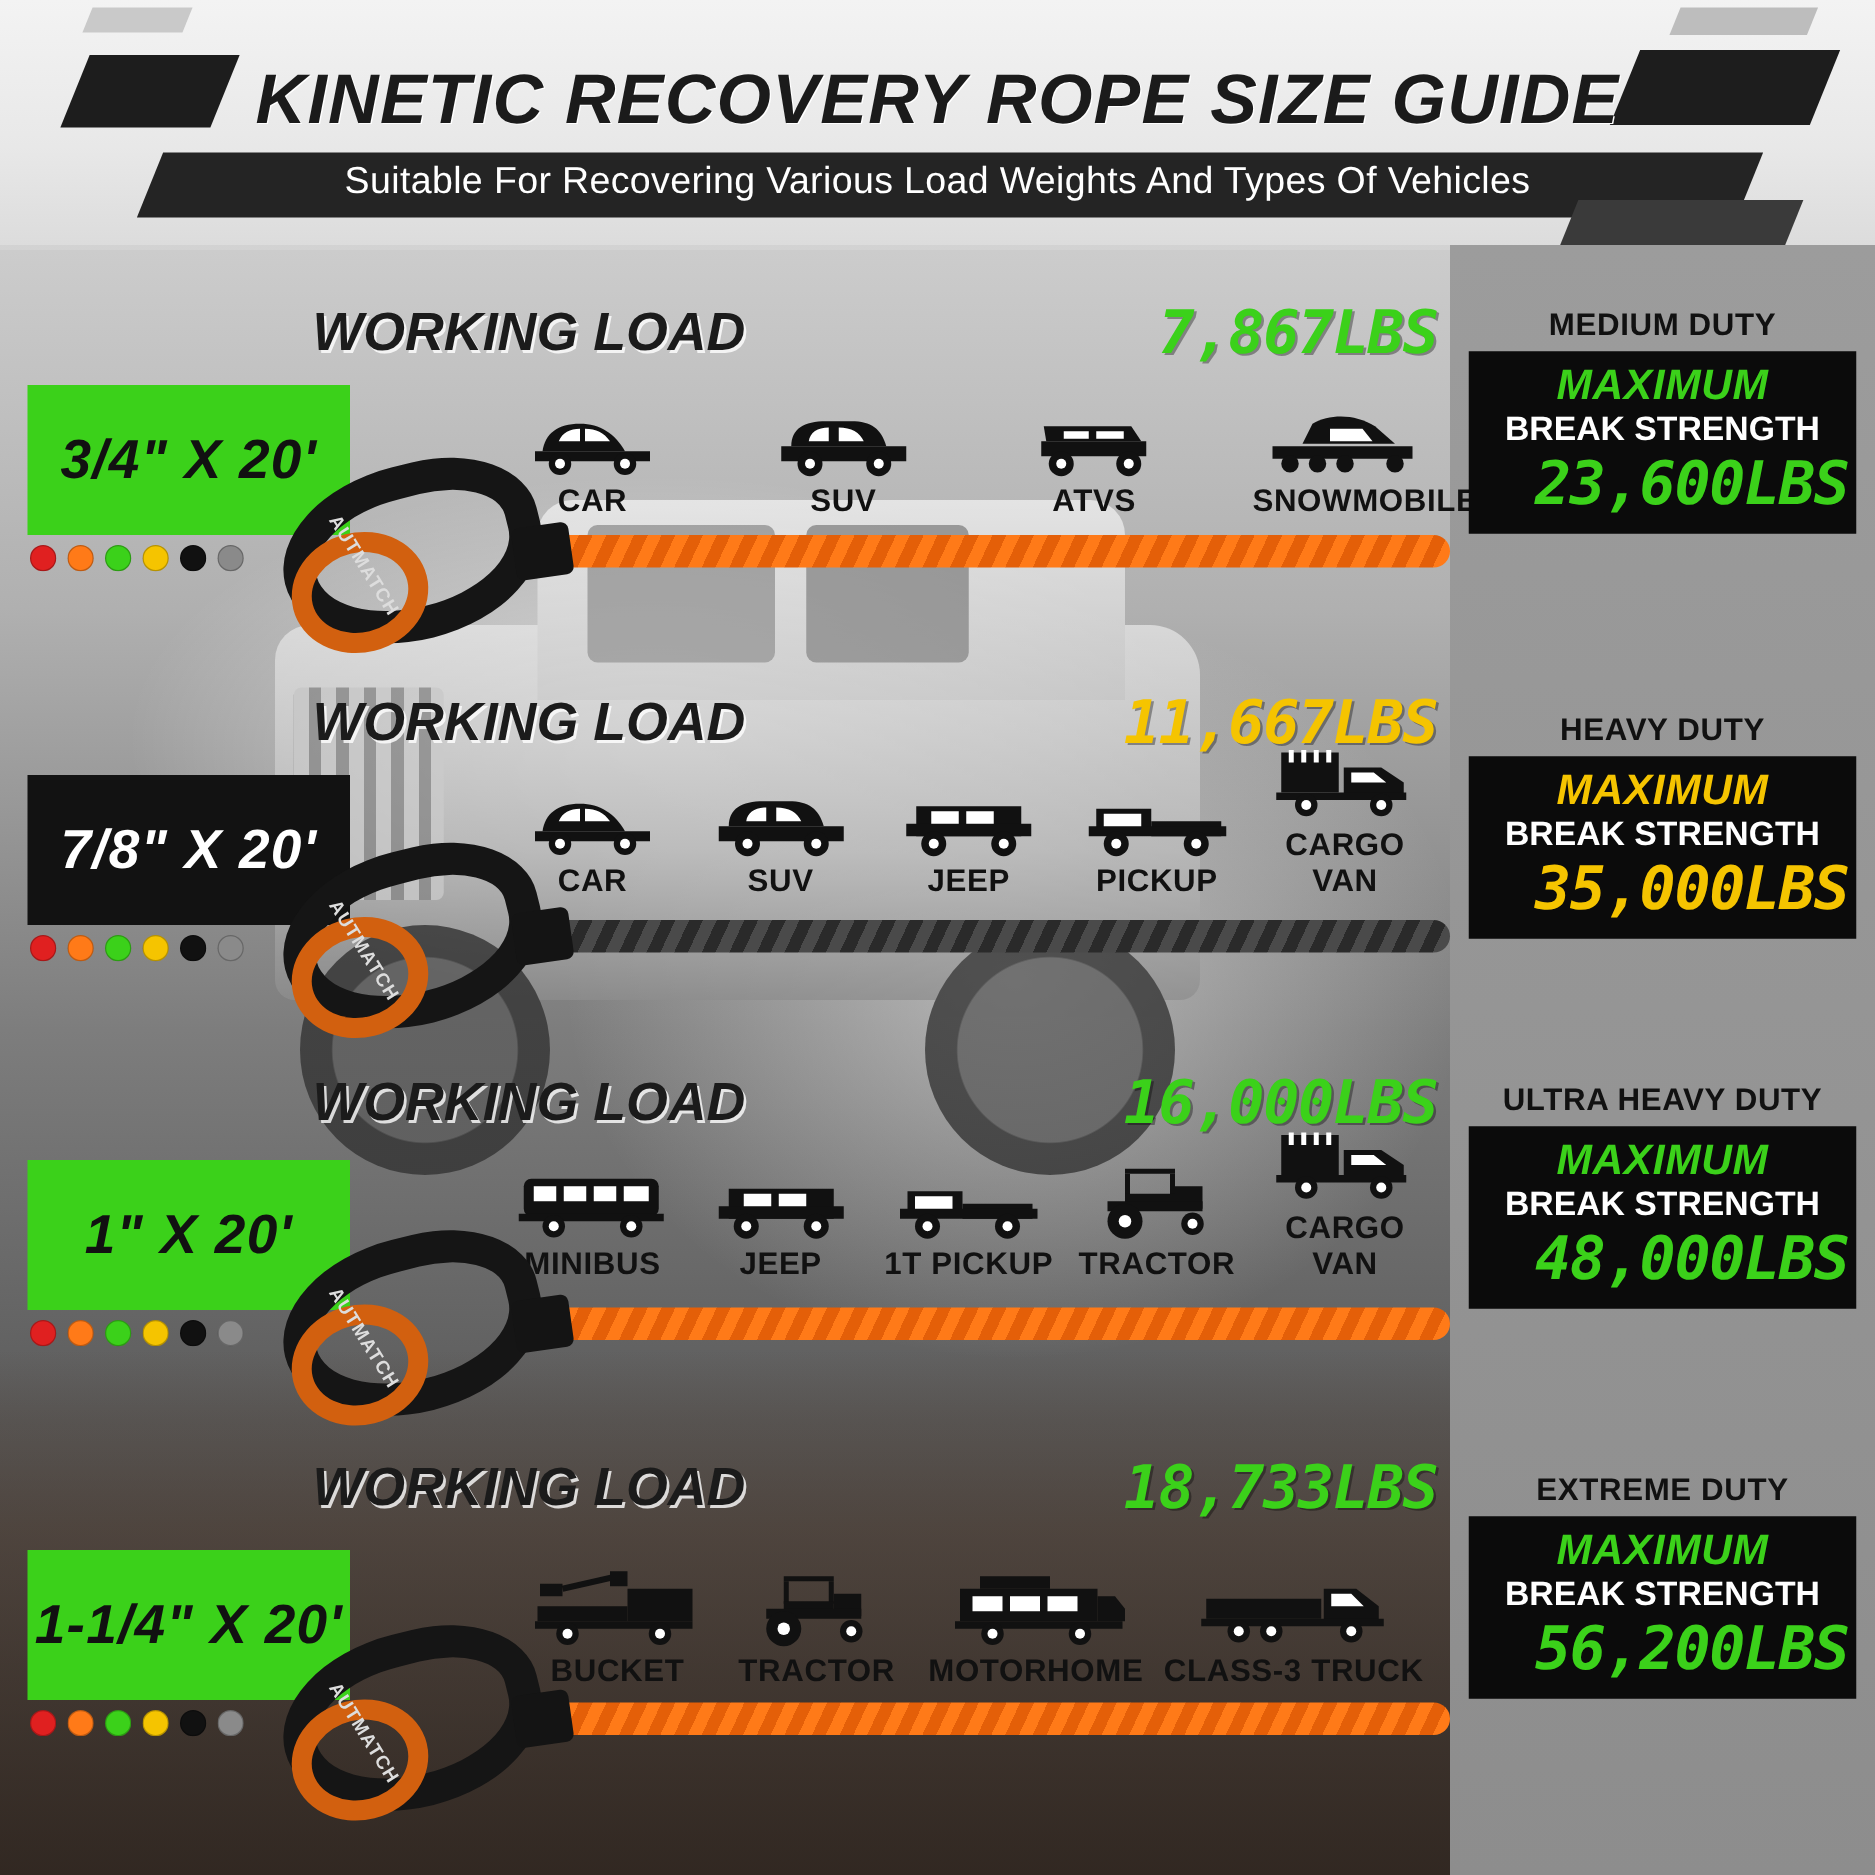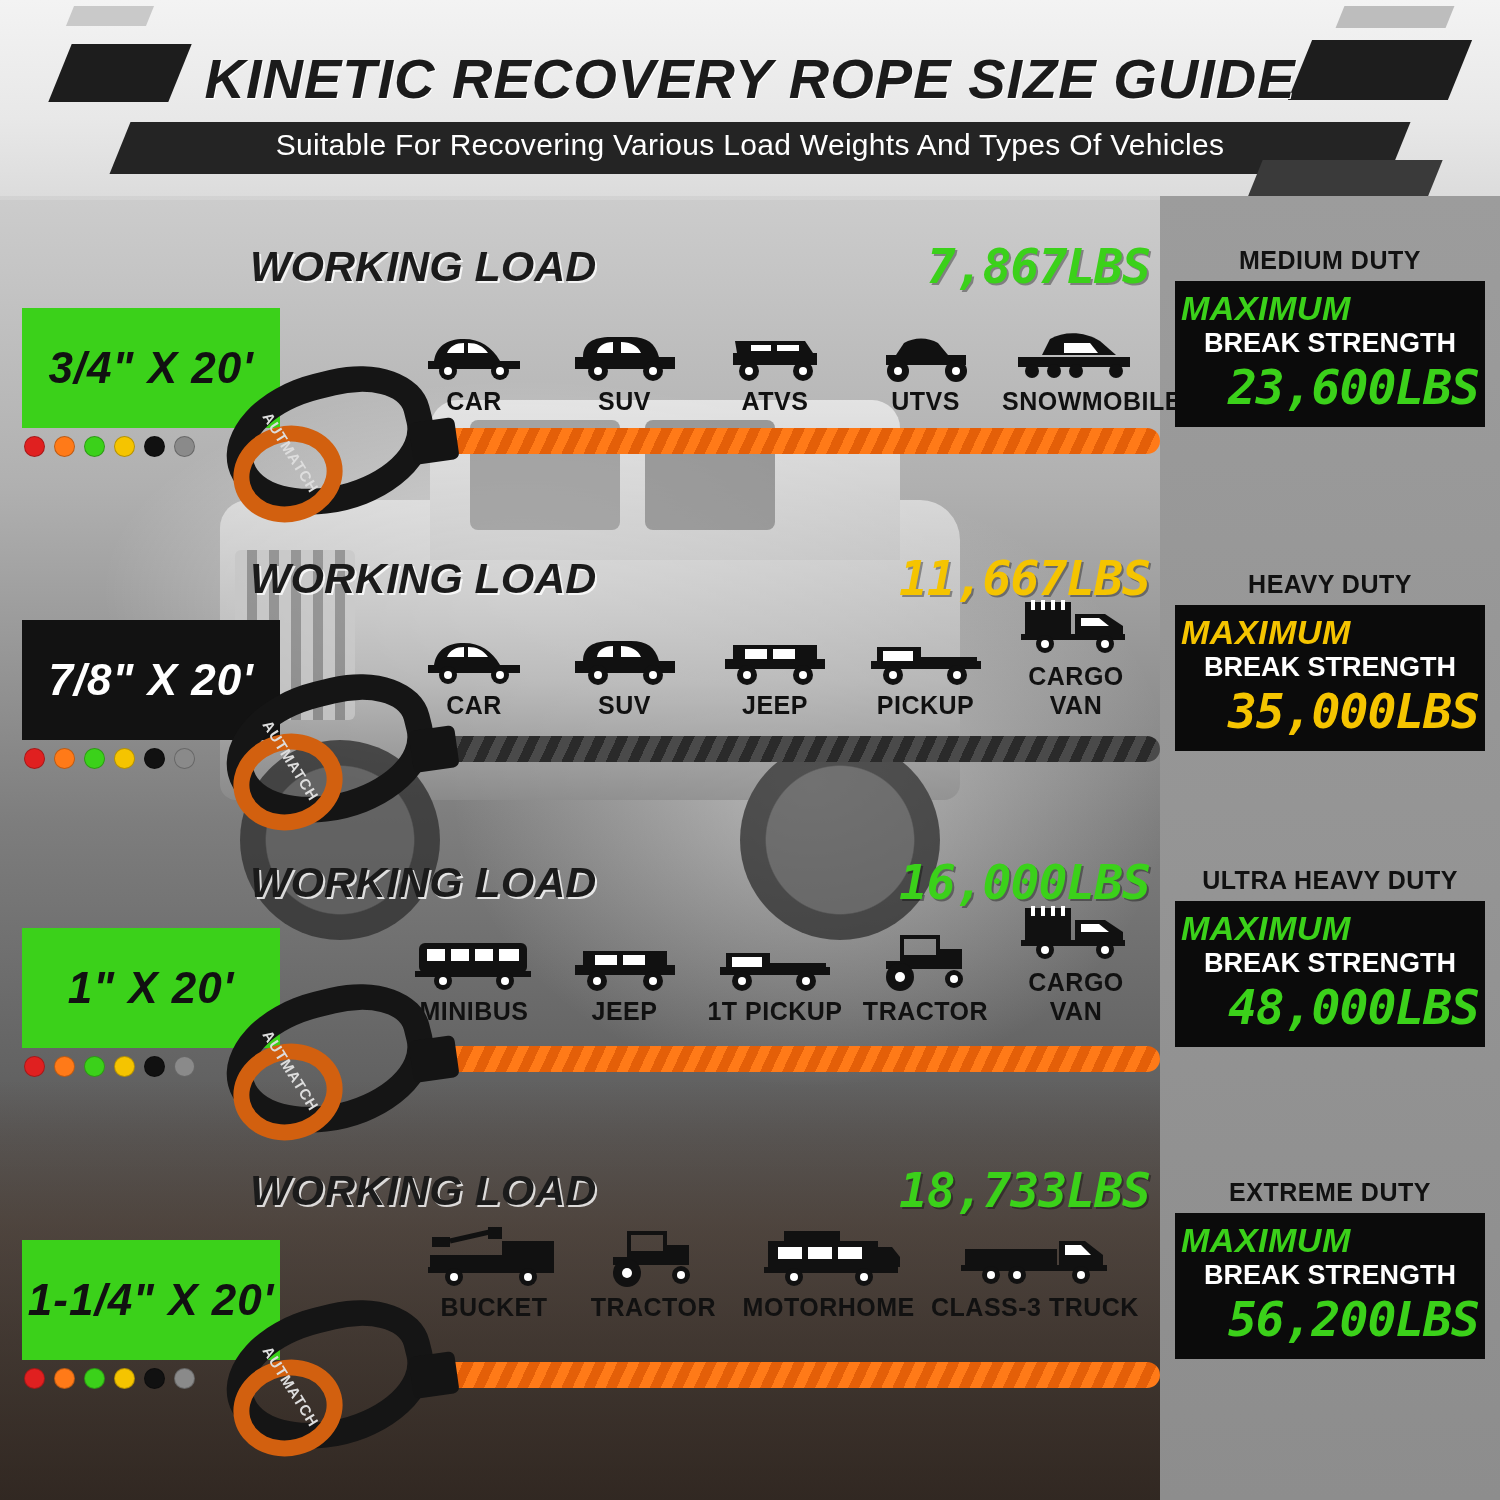--- a/index.html
+++ b/index.html
@@ -93,21 +93,21 @@
   .rope .eye-inner{position:absolute;left:18px;top:60px;width:110px;height:96px;
     border:16px solid #d2600f;border-radius:50%;transform:rotate(-14deg);box-sizing:border-box;}
   .rope .brand{position:absolute;left:30px;top:78px;font-size:15px;color:#ddd;font-weight:bold;
     transform:rotate(58deg);letter-spacing:1px;}
   .rope .sleeve{position:absolute;left:196px;top:54px;width:46px;height:42px;background:#141414;border-radius:6px;transform:rotate(-8deg);}
 
   
   .duty{position:absolute;left:1175px;width:310px;}
   .duty-title{text-align:center;font-size:25px;font-weight:bold;color:#111;letter-spacing:.5px;}
   .duty-box{margin-top:6px;background:#0b0b0b;padding:8px 6px 12px;}
-  .duty-max{font-size:34px;font-weight:bold;font-style:italic;letter-spacing:.5px;}
+  .duty-max{text-align:center;font-size:34px;font-weight:bold;font-style:italic;letter-spacing:.5px;}
   .duty-bs{text-align:center;font-size:27px;font-weight:bold;color:#fff;letter-spacing:0px;}
   .duty-val{text-align:right;font-size:48px;font-weight:bold;font-style:italic;
     font-family:"DejaVu Sans Mono", monospace;letter-spacing:-1px;}
 </style>
 </head>
 <body>
 
 <div class="page">
 
   <div class="photo">
@@ -188,33 +188,20 @@
               <path fill="#111" d="M20 14h70l8 12H22z"></path>
               <path fill="#111" d="M18 26h84v12H18z"></path>
               <circle cx="34" cy="44" r="10" fill="#111"></circle>
               <circle cx="34" cy="44" r="4" fill="#fff"></circle>
               <circle cx="88" cy="44" r="10" fill="#111"></circle>
               <circle cx="88" cy="44" r="4" fill="#fff"></circle>
               <path fill="#fff" d="M36 18h20v6H36zM62 18h22v6H62z"></path>
             </svg>
         </div>
         <div class="lbl">ATVS</div>
-      </div>
-      <div class="veh">
-        <div class="glyph">
-          <svg width="120" height="56" viewBox="0 0 120 56">
-              <path fill="#111" d="M38 16c10-6 24-6 34 0l10 12H30z"></path>
-              <path fill="#111" d="M20 28h80v10H20z"></path>
-              <circle cx="32" cy="44" r="11" fill="#111"></circle>
-              <circle cx="32" cy="44" r="4" fill="#fff"></circle>
-              <circle cx="90" cy="44" r="11" fill="#111"></circle>
-              <circle cx="90" cy="44" r="4" fill="#fff"></circle>
-            </svg>
-        </div>
-        <div class="lbl">UTVS</div>
       </div>
       <div class="veh">
         <div class="glyph">
           <svg width="140" height="56" viewBox="0 0 140 56">
               <path fill="#111" d="M44 12c14-8 34-8 50 2l16 14H36z"></path>
               <path fill="#111" d="M12 30h112v10H12z"></path>
               <circle cx="26" cy="44" r="7" fill="#111"></circle>
               <circle cx="48" cy="44" r="7" fill="#111"></circle>
               <circle cx="70" cy="44" r="7" fill="#111"></circle>
               <circle cx="110" cy="44" r="7" fill="#111"></circle>
@@ -476,21 +463,21 @@
     </div>
     <div class="dots" style="top:208px;">
       <div class="dot" style="background:#e02020"></div>
       <div class="dot" style="background:#ff7a18"></div>
       <div class="dot" style="background:#3bd11a"></div>
       <div class="dot" style="background:#f5c400"></div>
       <div class="dot" style="background:#111111"></div>
       <div class="dot" style="background:#8a8a8a"></div>
     </div>
 
-    <div class="veh-strip" style="top:50px;left:420px;width:720px;">
+    <div class="veh-strip" style="top:80px;left:420px;width:720px;">
       <div class="veh">
         <div class="glyph">
           <svg width="140" height="64" viewBox="0 0 140 64">
               <path fill="#111" d="M8 12h18v10H8z"></path>
               <path d="M26 16 L70 6" stroke="#111" stroke-width="5"></path>
               <rect x="64" y="2" width="14" height="12" fill="#111"></rect>
               <rect x="78" y="16" width="52" height="26" fill="#111"></rect>
               <rect x="6" y="30" width="72" height="12" fill="#111"></rect>
               <rect x="4" y="42" width="126" height="6" fill="#111"></rect>
               <circle cx="30" cy="52" r="9" fill="#111"></circle>

